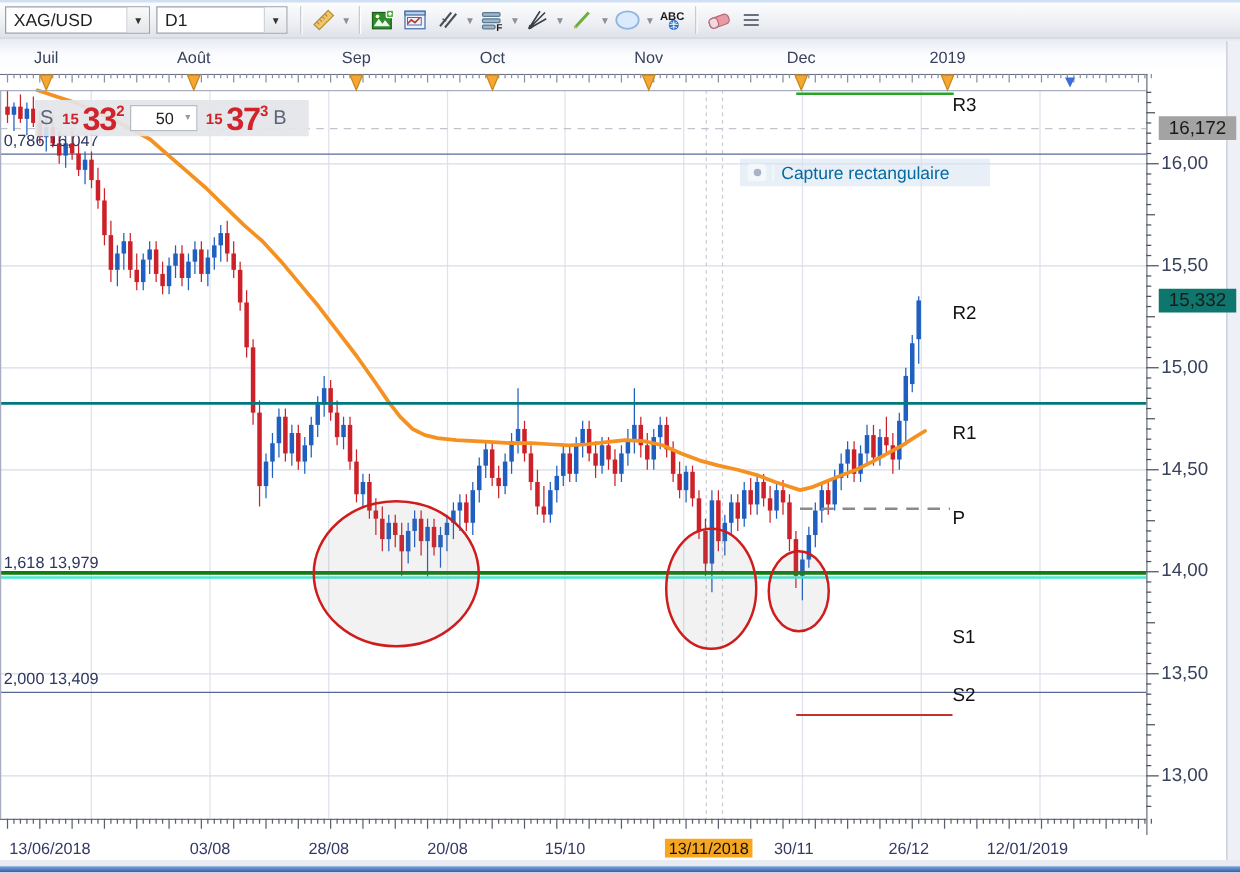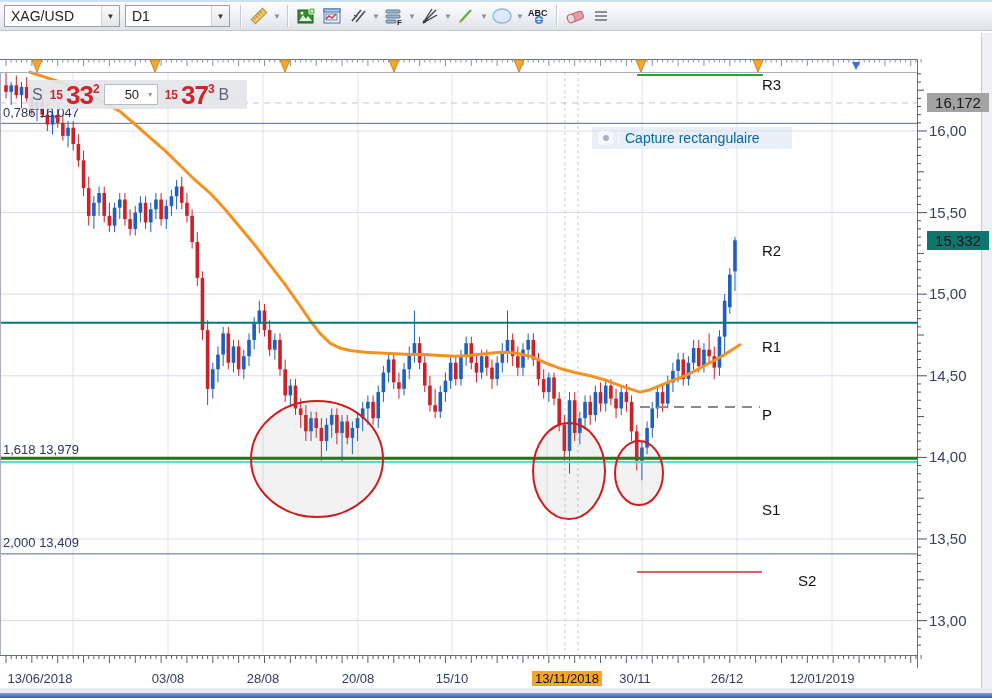--- a/index.html
+++ b/index.html
@@ -907,20 +907,29 @@
           </g>
         </svg>
     </span>
     <span class="tbtn">
       <svg width="18" height="18">
           <path d="M3 5h12M3 9h12M3 13h12" stroke="#6a707c" stroke-width="1.6"></path>
         </svg>
     </span>
   </div>
 
+  <div class="month-band" id="month-band">
+      <span class="month-label" style="left: 37px;">Juil</span>
+      <span class="month-label" style="left: 155px;">Août</span>
+      <span class="month-label" style="left: 285px;">Sep</span>
+      <span class="month-label" style="left: 394px;">Oct</span>
+      <span class="month-label" style="left: 519px;">Nov</span>
+      <span class="month-label" style="left: 641px;">Dec</span>
+      <span class="month-label" style="left: 758px;">2019</span>
+    </div>
 
   <div class="quotebox">
     <span class="sb">S</span>
     <span class="sm">15</span>
     <span class="big">33</span>
     <span class="sup">2</span>
     <span class="qtybox">
       <span class="qv">50</span>
       <span class="qd">▼</span>
     </span>
@@ -942,21 +951,21 @@
       <div class="fiblabel" style="left: 3px; top: 105px;">0,786 16,047</div>
       <div class="fiblabel" style="left: 3px; top: 442px;">1,618 13,979</div>
       <div class="fiblabel" style="left: 3px; top: 535px;">2,000 13,409</div>
     </div>
   <div id="pivot-labels">
       <div class="pivlabel" style="top: 76px;">R3</div>
       <div class="pivlabel" style="top: 242px;">R2</div>
       <div class="pivlabel" style="top: 338px;">R1</div>
       <div class="pivlabel" style="top: 406px;">P</div>
       <div class="pivlabel" style="top: 501px;">S1</div>
-      <div class="pivlabel" style="top: 572px; margin-left: 36px;">S2</div>
+      <div class="pivlabel" style="top: 548px;">S2</div>
     </div>
   <div id="y-labels">
       <div class="ylab" style="top: 122px;">16,00</div>
       <div class="ylab" style="top: 203.6px;">15,50</div>
       <div class="ylab" style="top: 285.2px;">15,00</div>
       <div class="ylab" style="top: 366.8px;">14,50</div>
       <div class="ylab" style="top: 448.4px;">14,00</div>
       <div class="ylab" style="top: 530px;">13,50</div>
       <div class="ylab" style="top: 611.6px;">13,00</div>
       <div class="ymark" style="top: 93.4296px; background: #a3a3a3;">16,172</div>

